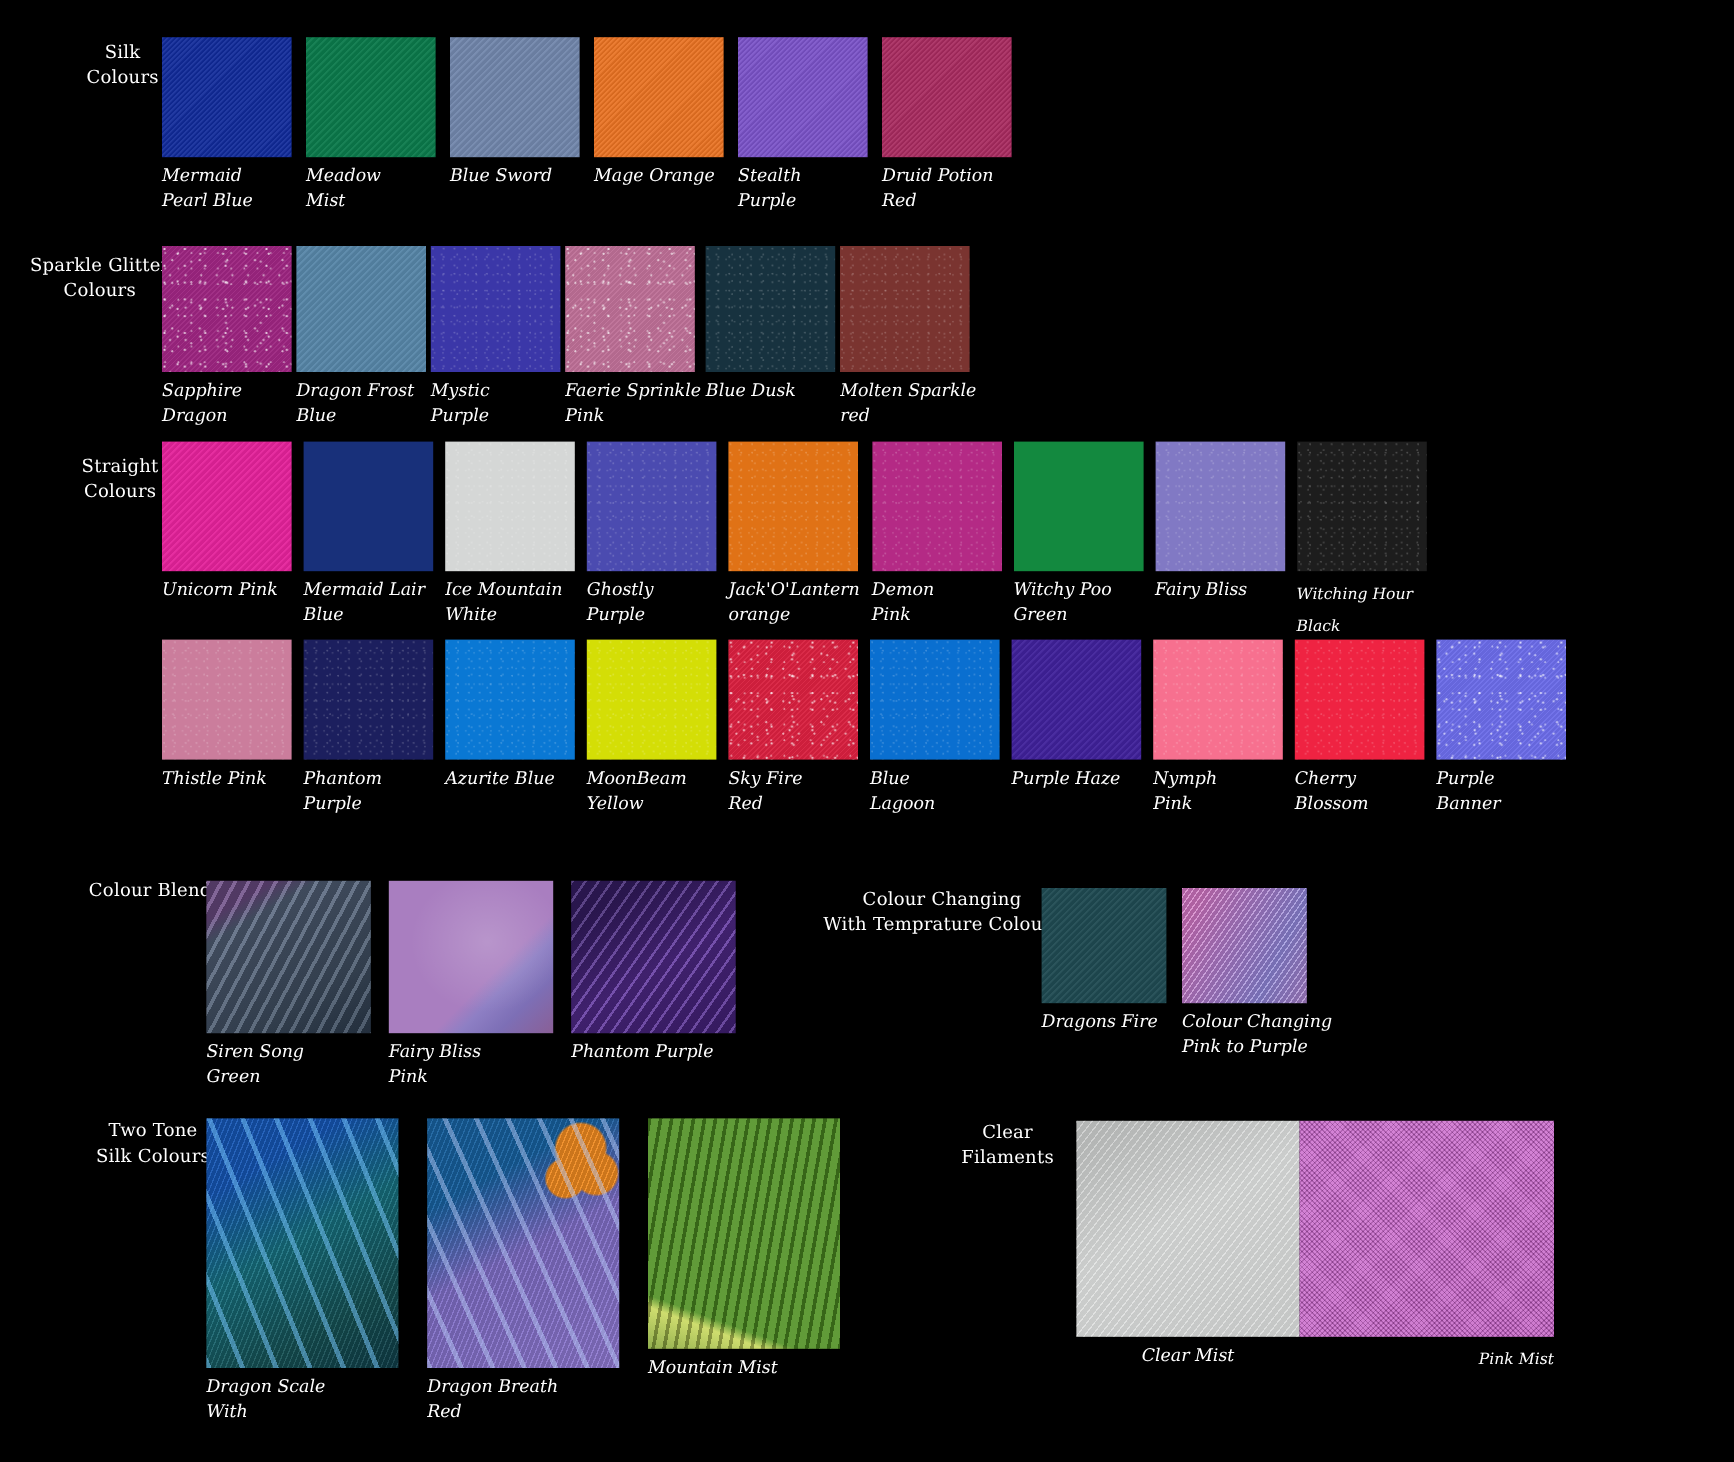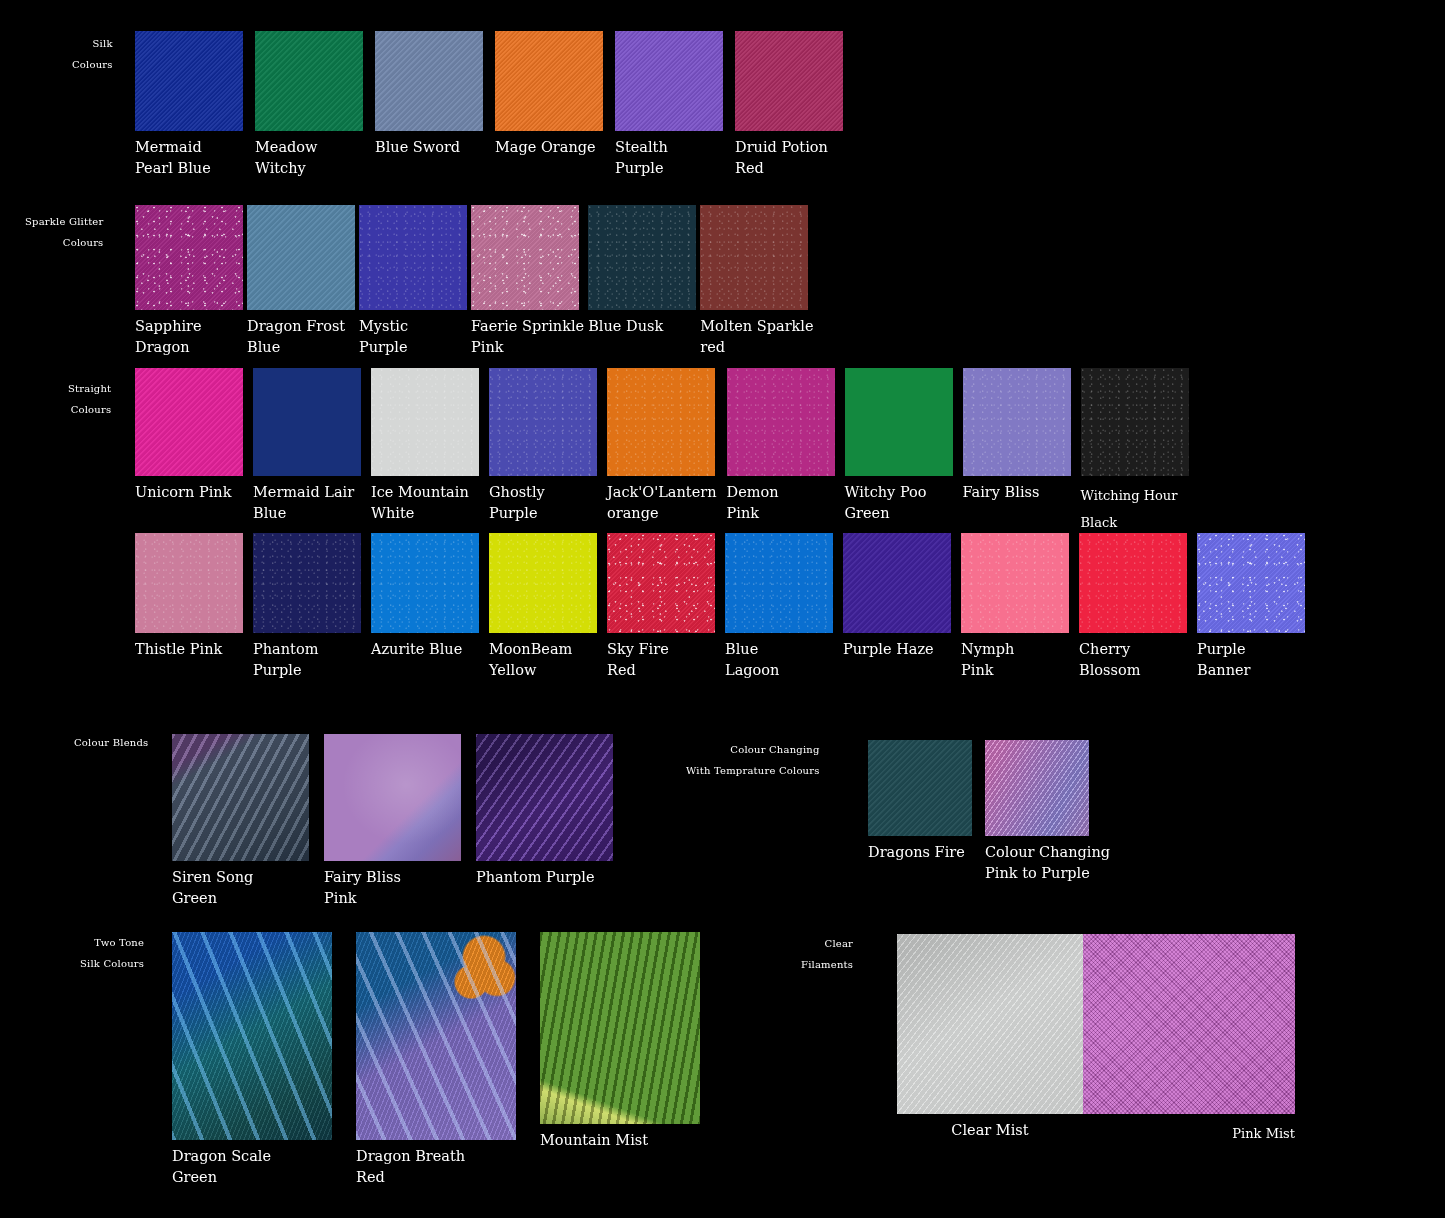--- a/index.html
+++ b/index.html
@@ -18,25 +18,25 @@
   .board {
     position: absolute;
     inset: 0;
     background: #000000;
   }
 
   
   .group-label {
     position: absolute;
     color: #ffffff;
-    font-size: 10px;
+    font-size: 15px;
     line-height: 21px;
     letter-spacing: 0.2px;
     white-space: pre-line;
-    text-align: right;
+    text-align: center;
   }
 
   
   .row {
     position: absolute;
     display: flex;
     align-items: flex-start;
   }
 
   
@@ -96,39 +96,40 @@
   }
   .tex-flat::after { background: none; }
 
   .caption {
     color: #ffffff;
     font-size: 14.5px;
     line-height: 21px;
     margin-top: 6px;
     white-space: pre-line;
     text-align: left;
+    font-style: italic;
   }
   .caption.big { font-size: 13px; line-height: 27px; }
 </style>
 </head>
 <body>
 
 <div class="board">
     <div class="group-label" style="left: 72px; top: 33px;">Silk
 Colours</div>
     <div class="row" style="left: 135px; top: 31px; gap: 12px;">
       <div class="cell">
         <div class="chip tex-silk" style="width: 108px; height: 100px; background-color: rgb(16, 42, 154);"></div>
         <div class="caption">Mermaid
 Pearl Blue</div>
       </div>
       <div class="cell">
         <div class="chip tex-weave" style="width: 108px; height: 100px; background-color: rgb(11, 122, 75);"></div>
         <div class="caption">Meadow
-Witchy</div>
+Mist</div>
       </div>
       <div class="cell">
         <div class="chip tex-weave" style="width: 108px; height: 100px; background-color: rgb(114, 135, 172);"></div>
         <div class="caption">Blue Sword</div>
       </div>
       <div class="cell">
         <div class="chip tex-silk" style="width: 108px; height: 100px; background-color: rgb(233, 114, 34);"></div>
         <div class="caption">Mage Orange</div>
       </div>
       <div class="cell">
@@ -300,21 +301,21 @@
         <div class="caption">Colour Changing
 Pink to Purple</div>
       </div>
     </div>
     <div class="group-label" style="left: 80px; top: 932px;">Two Tone
 Silk Colours</div>
     <div class="row" style="left: 172px; top: 932px; gap: 24px;">
       <div class="cell">
         <div class="chip" style="width: 160px; height: 208px; background: repeating-linear-gradient(68deg, rgba(120, 200, 255, 0.5) 0px, rgba(120, 200, 255, 0.5) 4px, rgba(0, 0, 0, 0) 4px, rgba(0, 0, 0, 0) 26px), repeating-linear-gradient(112deg, rgba(255, 255, 255, 0.08) 0px, rgba(255, 255, 255, 0.08) 1px, rgba(0, 0, 0, 0.16) 1px, rgba(0, 0, 0, 0.16) 4px), linear-gradient(150deg, rgb(21, 86, 180) 0px, rgb(21, 86, 180) 22%, rgb(23, 112, 127) 48%, rgb(21, 80, 83) 78%, rgb(15, 60, 71) 100%);"></div>
         <div class="caption">Dragon Scale
-Green</div>
+With</div>
       </div>
       <div class="cell">
         <div class="chip" style="width: 160px; height: 208px; background: repeating-linear-gradient(66deg, rgba(190, 210, 255, 0.45) 0px, rgba(190, 210, 255, 0.45) 4px, rgba(0, 0, 0, 0) 4px, rgba(0, 0, 0, 0) 24px), repeating-linear-gradient(112deg, rgba(255, 255, 255, 0.07) 0px, rgba(255, 255, 255, 0.07) 1px, rgba(0, 0, 0, 0.15) 1px, rgba(0, 0, 0, 0.15) 4px), radial-gradient(circle at 80% 12%, rgb(239, 138, 32) 0px, rgb(239, 138, 32) 9%, transparent 10%), radial-gradient(circle at 88% 22%, rgb(239, 138, 32) 0px, rgb(239, 138, 32) 8%, transparent 9%), radial-gradient(circle at 72% 24%, rgb(239, 138, 32) 0px, rgb(239, 138, 32) 8%, transparent 9%), linear-gradient(152deg, rgb(23, 96, 158) 0px, rgb(23, 96, 158) 26%, rgb(127, 110, 198) 52%, rgb(142, 120, 207) 100%);"></div>
         <div class="caption">Dragon Breath
 Red</div>
       </div>
       <div class="cell">
         <div class="chip" style="width: 160px; height: 192px; background: repeating-linear-gradient(100deg, rgba(0, 0, 0, 0.3) 0px, rgba(0, 0, 0, 0.3) 3px, rgba(255, 255, 255, 0.1) 3px, rgba(255, 255, 255, 0.1) 9px), linear-gradient(200deg, rgb(79, 144, 34) 0px, rgb(79, 144, 34) 82%, rgb(201, 217, 94) 86%, rgb(132, 165, 58) 100%);"></div>
         <div class="caption">Mountain Mist</div>
       </div>

